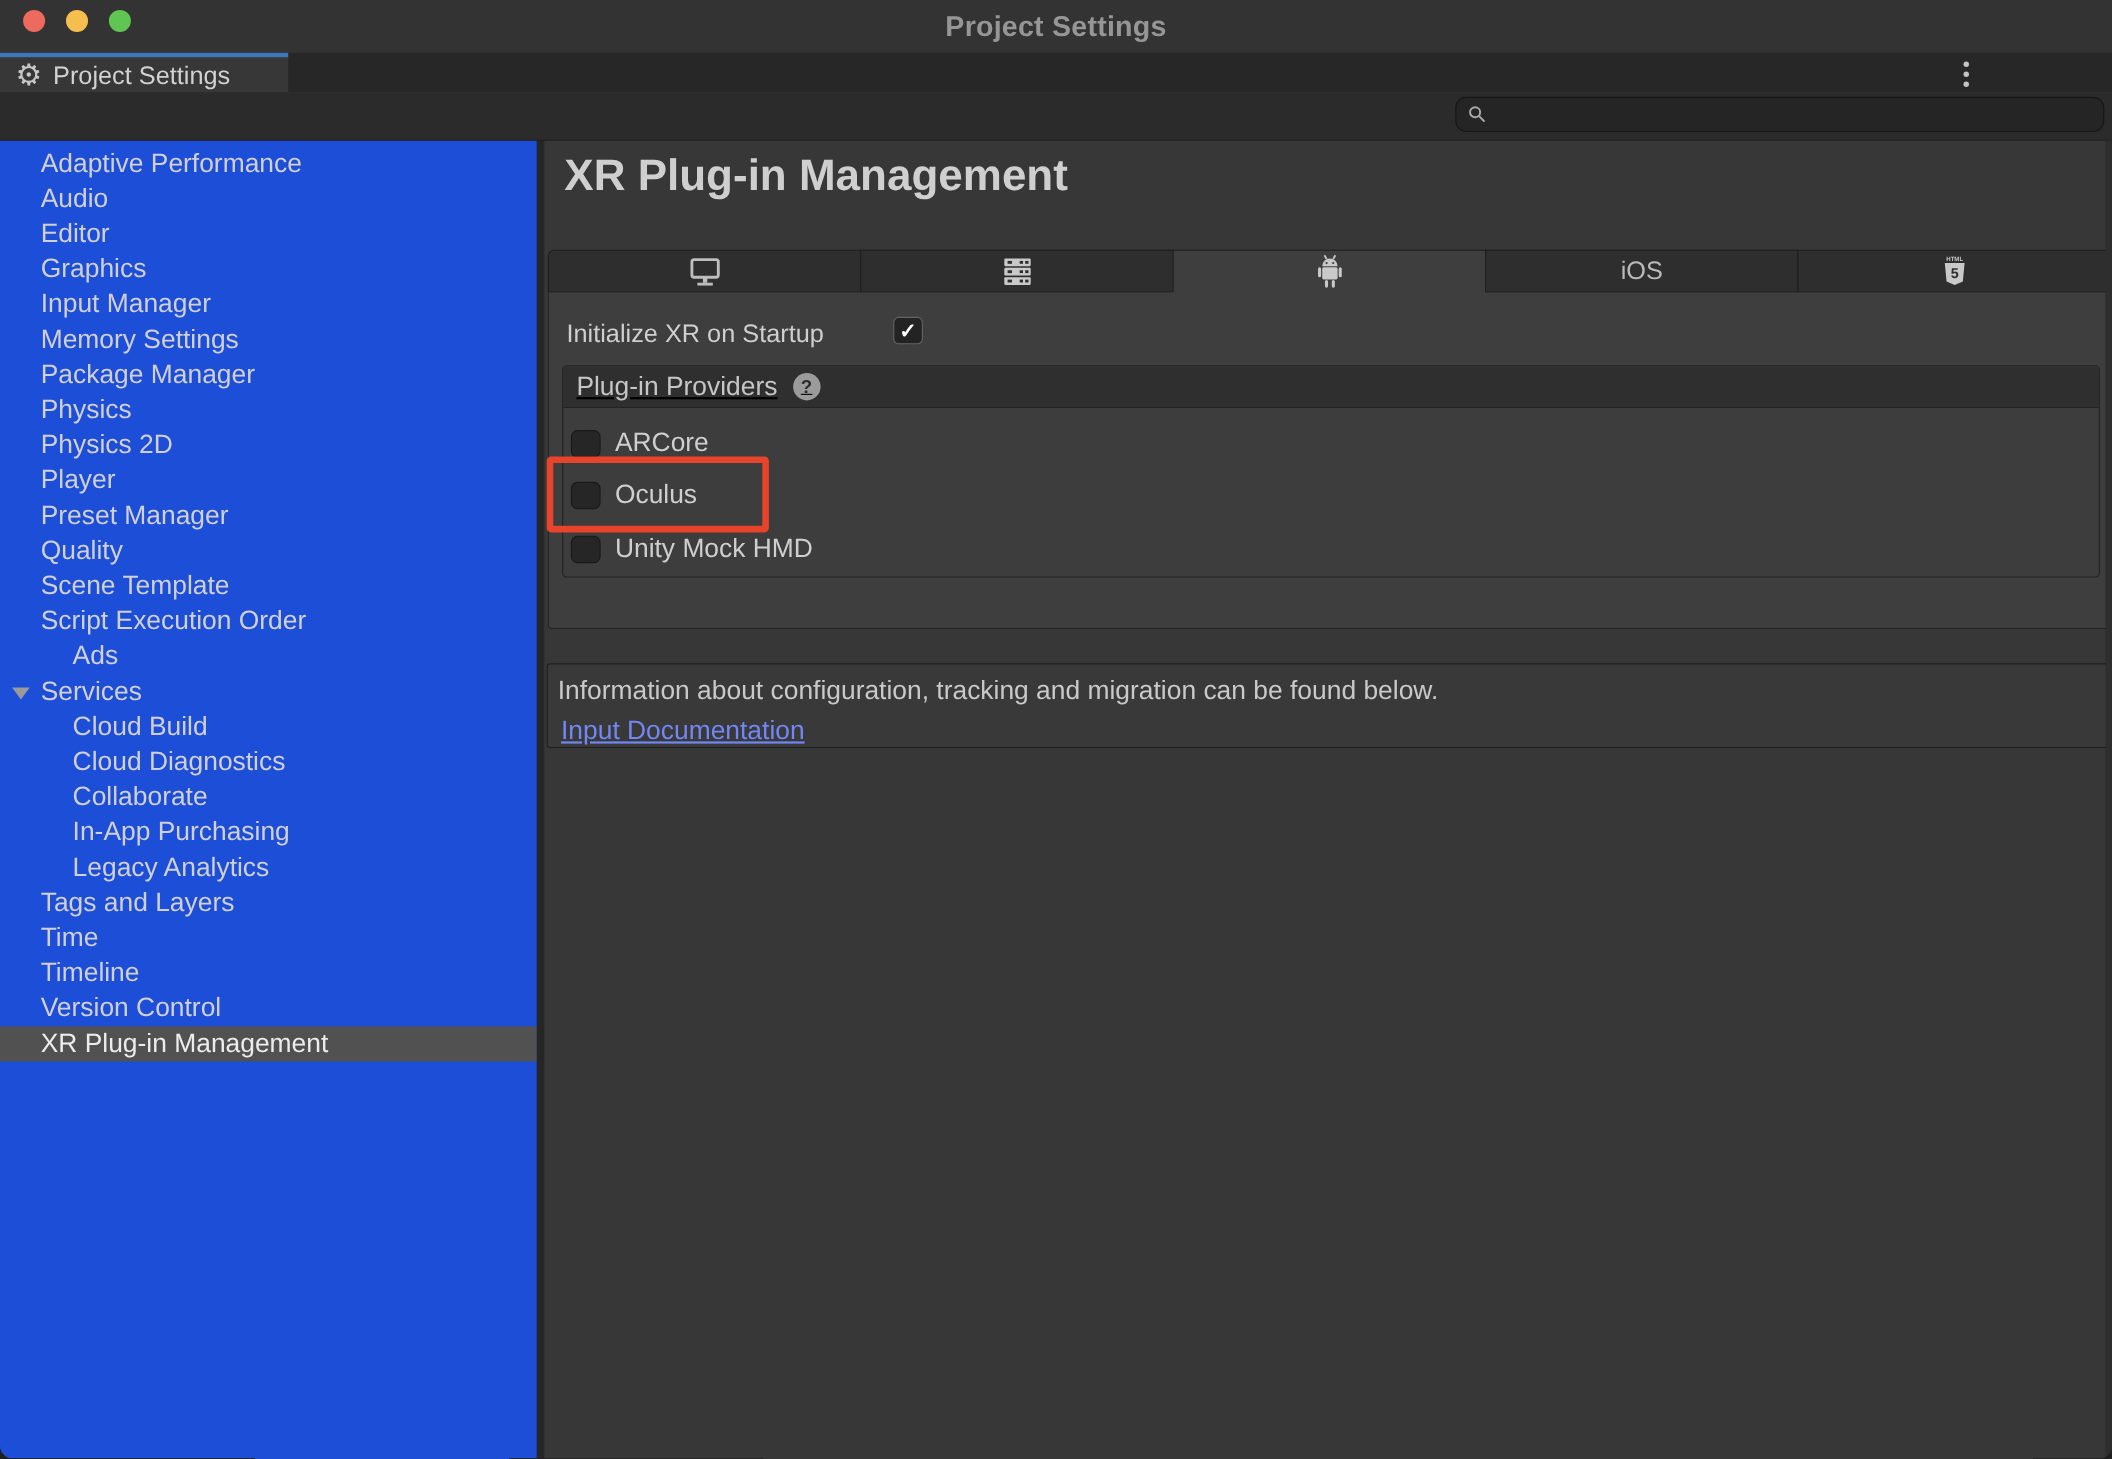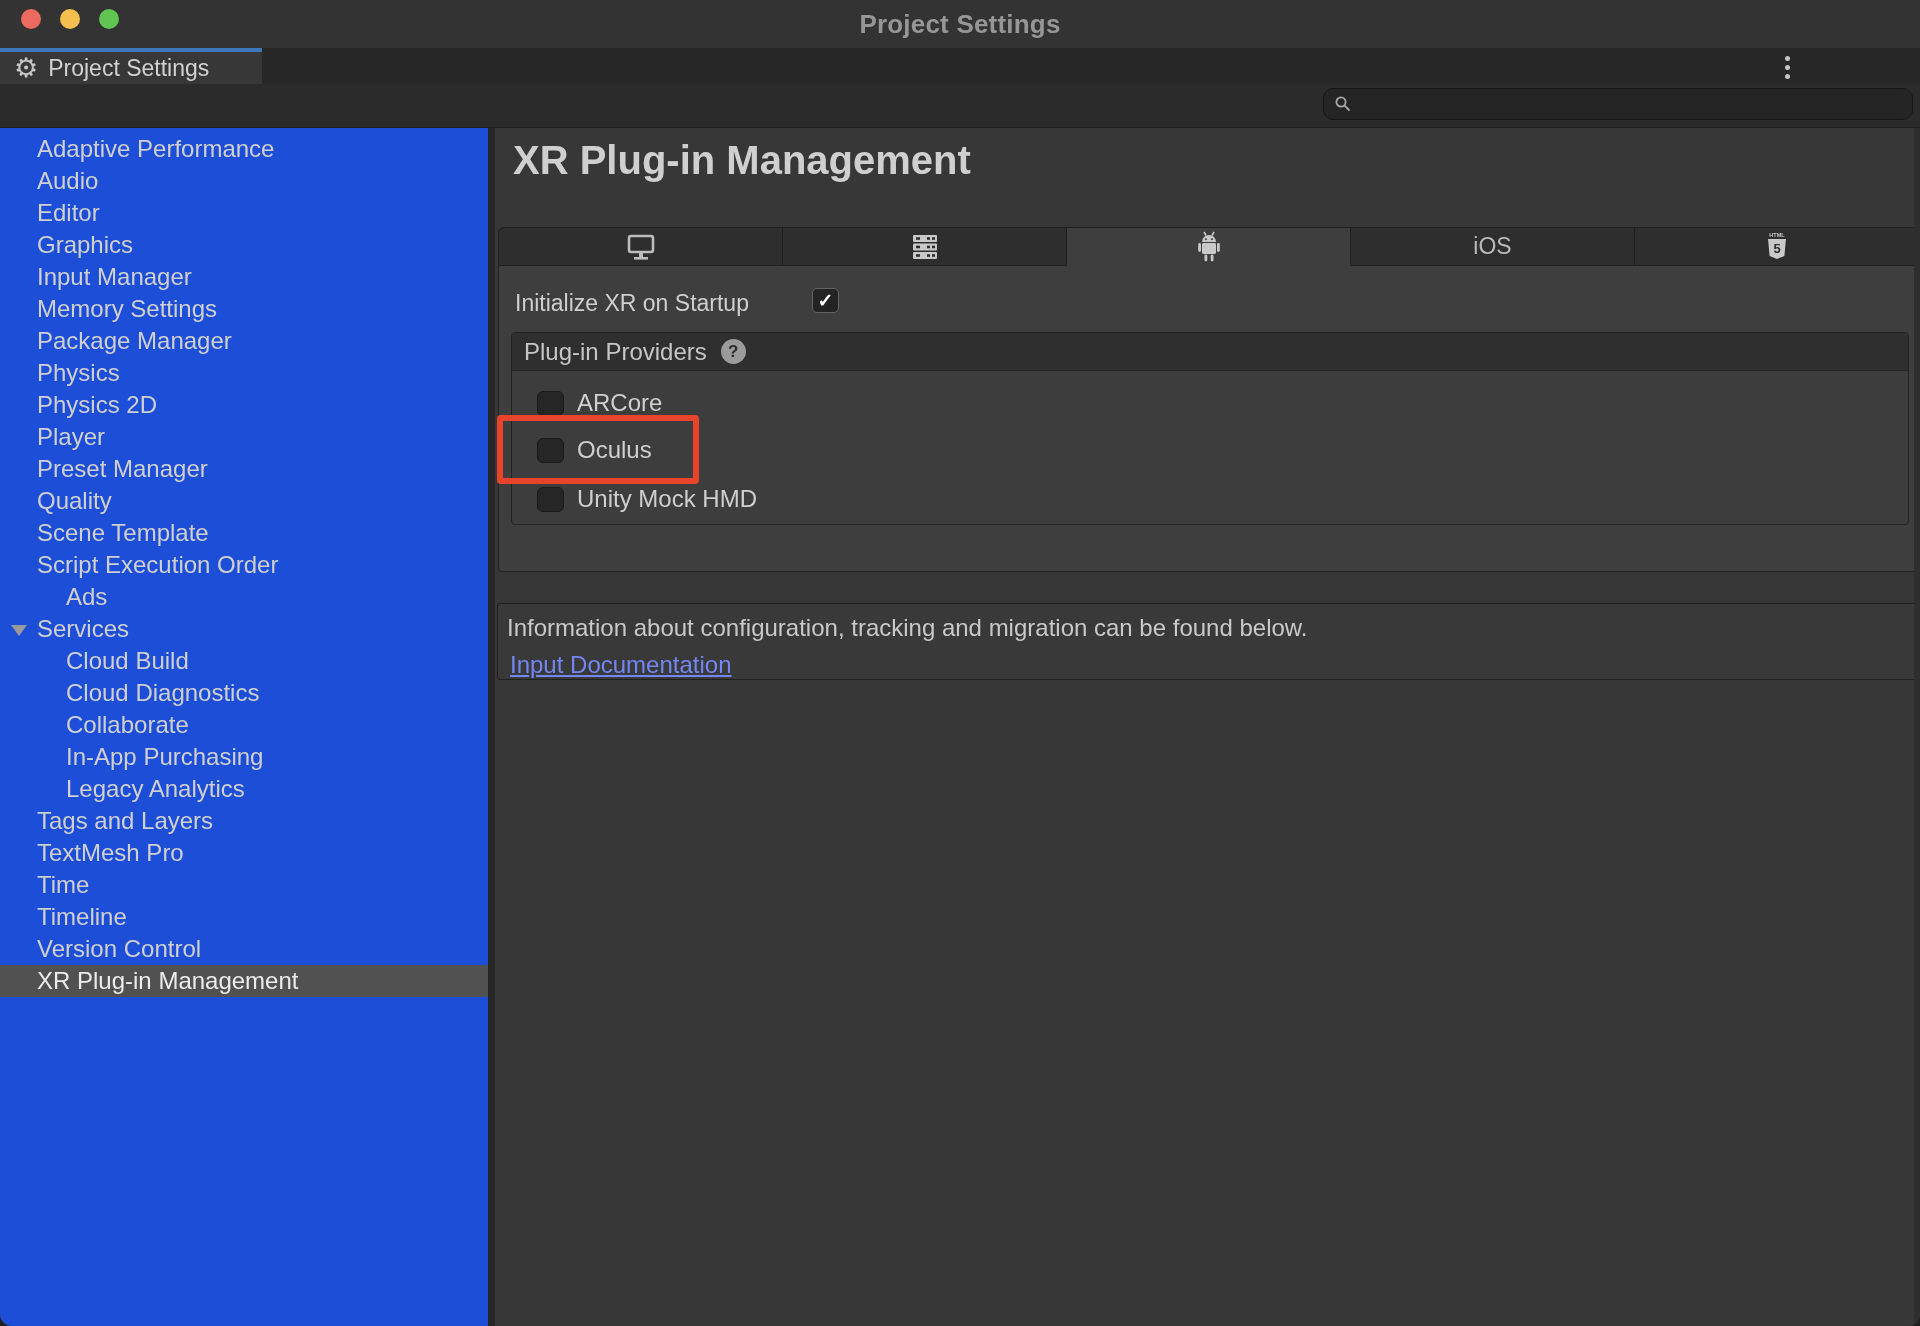--- a/index.html
+++ b/index.html
@@ -66,26 +66,26 @@
     border-radius:0 0 4px 4px;}
   .initrow{position:absolute;left:16px;top:24px;font-size:23px;color:#cfcfcf;}
   .checkbox{box-sizing:border-box;border-radius:5px;display:flex;align-items:center;
     justify-content:center;cursor:pointer;}
   .cb-init{position:absolute;left:313px;top:22px;width:27px;height:25px;background:#232323;
     border:1px solid #646464;color:#ffffff;font-size:19px;font-weight:bold;}
   .providers{position:absolute;left:12px;top:66px;width:1398px;height:193px;background:#3d3d3d;
     border:1px solid #232323;border-radius:4px;box-sizing:border-box;}
   .prov-header{height:38px;background:#2f2f2f;border-bottom:1px solid #232323;
     border-radius:4px 4px 0 0;display:flex;align-items:center;padding-left:12px;gap:14px;
-    box-sizing:border-box;}
+    box-sizing:border-box;text-decoration:underline;}
   .prov-title{font-size:24px;color:#c6c6c6;}
   .helpicon{width:25px;height:25px;border-radius:50%;background:#9b9b9b;color:#2c2c2c;
     font-size:17px;font-weight:bold;display:flex;align-items:center;justify-content:center;
     cursor:pointer;}
-  .provrow{position:absolute;left:25px;height:28px;display:flex;align-items:center;gap:13px;}
+  .provrow{position:absolute;left:7px;height:28px;display:flex;align-items:center;gap:13px;}
   .cb-prov{width:27px;height:25px;background:#262626;border:1px solid #191919;border-radius:6px;}
   .provlabel{font-size:24px;color:#cfcfcf;}
 
   .redbox{position:absolute;left:2px;top:287px;width:202px;height:69px;
     border:6px solid #e8432b;border-radius:4px;box-sizing:border-box;z-index:5;
     pointer-events:none;}
 
   .infobox{position:absolute;left:2px;top:475px;width:1420px;height:77px;background:#393939;
     border:1px solid #1f1f1f;border-radius:3px;box-sizing:border-box;}
   .infotext{position:absolute;left:9px;top:10px;font-size:24px;color:#c9c9c9;}
@@ -152,21 +152,20 @@
     <div class="sideitem indent">Ads</div>
     <div class="sideitem">
       <span class="expander"></span><span>Services</span>
     </div>
     <div class="sideitem indent">Cloud Build</div>
     <div class="sideitem indent">Cloud Diagnostics</div>
     <div class="sideitem indent">Collaborate</div>
     <div class="sideitem indent">In-App Purchasing</div>
     <div class="sideitem indent">Legacy Analytics</div>
     <div class="sideitem">Tags and Layers</div>
-    <div class="sideitem">TextMesh Pro</div>
     <div class="sideitem">Time</div>
     <div class="sideitem">Timeline</div>
     <div class="sideitem">Version Control</div>
     <div class="sideitem selected">XR Plug-in Management</div>
   </div>
   <div class="vdivider"></div>
 
   <div class="panel">
     <div class="heading">XR Plug-in Management</div>
 

